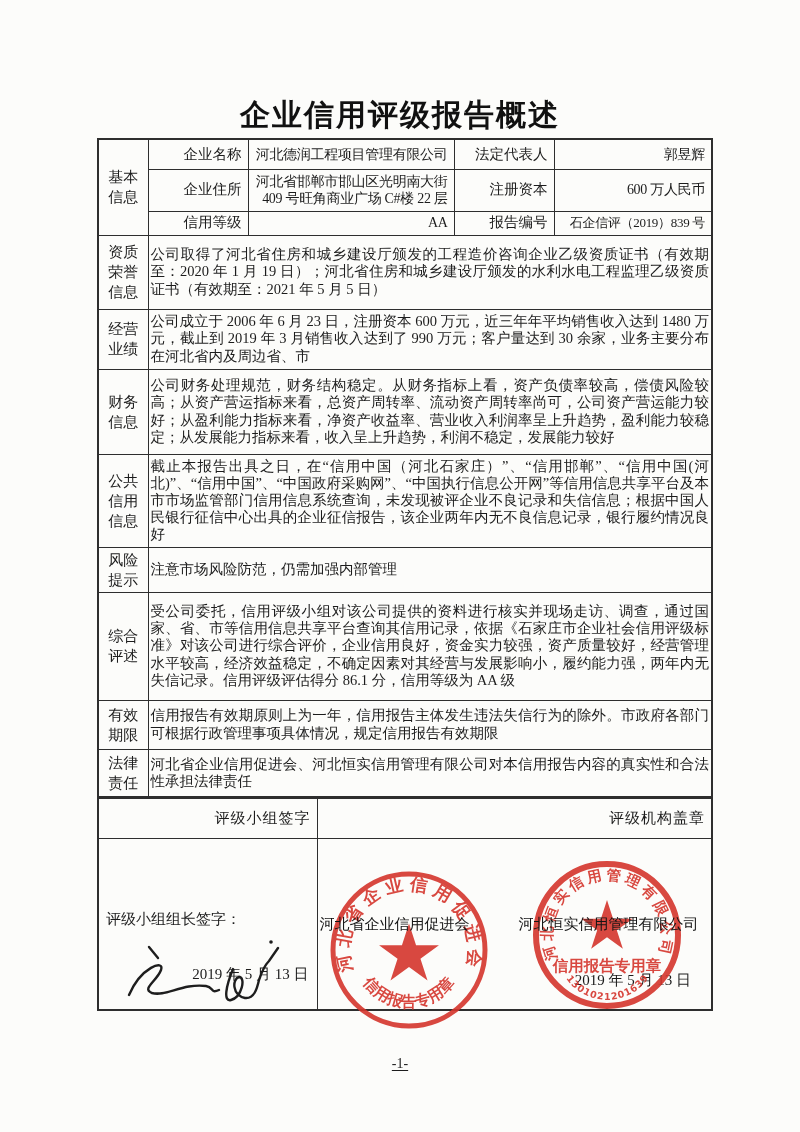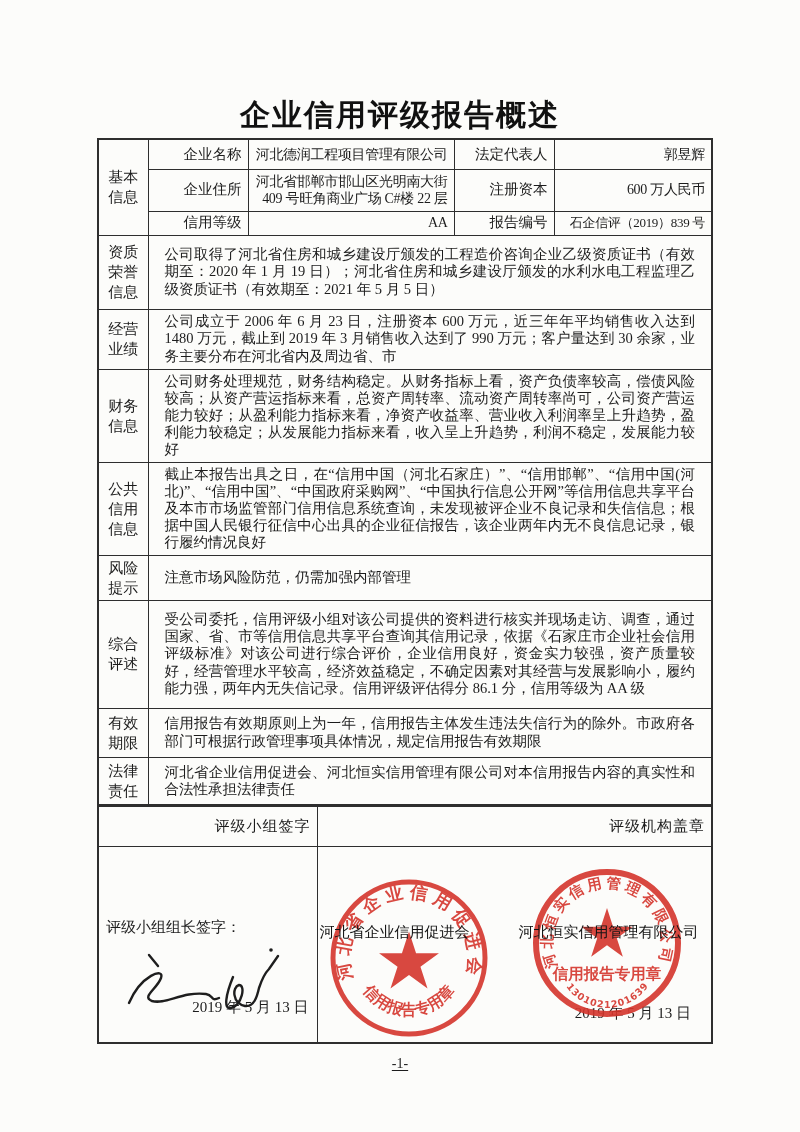--- a/index.html
+++ b/index.html
@@ -31,41 +31,41 @@
     padding:2px 6px;
     text-align:right;
   }
   .lbl {
     text-align:center; padding:2px 4px;
     line-height:20px; font-size:15px;
   }
   .sub { padding-left:8px; font-size:14.5px; }
   .val { font-size:14px; letter-spacing:-0.3px; }
   .tight { font-size:13px; letter-spacing:-0.3px; }
-  .content { padding:3px 16px; text-align:justify;margin-top:12px; }
+  .content { padding:3px 2px; text-align:justify;margin-top:12px; }
 
   .r-name  td { height:30px; }
   .r-addr  td { height:42px; }
   .r-grade td { height:24px; }
   .sec0 td { height:74px; }
   .sec1 td { height:60px; }
   .sec2 td { height:85px; }
   .sec3 td { height:85px; }
   .sec4 td { height:36px; }
   .sec5 td { height:108px; }
   .sec6 td { height:49px;font-family:Liberation Serif, serif; }
   .sec7 td { height:48px; }
 
   .signoff-table { margin-top:-1px; }
   .signoff-table td.hdr {
     height:40px; text-align:right; font-size:15px;
     letter-spacing:1px; vertical-align:middle;
   }
   .signoff-table td.body-cell {
-    height:197px; position:relative; vertical-align:top; padding:0;
+    height:172px; position:relative; vertical-align:top; padding:0;
   }
 
   .leader-label { position:absolute; left:7px; top:72px; font-size:15px; white-space:nowrap; }
   .signature-svg { position:absolute; left:12px; top:92px; }
   .date-left  { position:absolute; right:8px;  bottom:26px; font-size:15px; white-space:nowrap; }
   .date-right { position:absolute; right:20px; bottom:20px; font-size:15px; white-space:nowrap; }
 
   .org-name { position:absolute; top:77px; font-size:15px; color:#141414; z-index:3; white-space:nowrap; }
   .org-1 { left:2px; }
   .org-2 { left:201px; }

